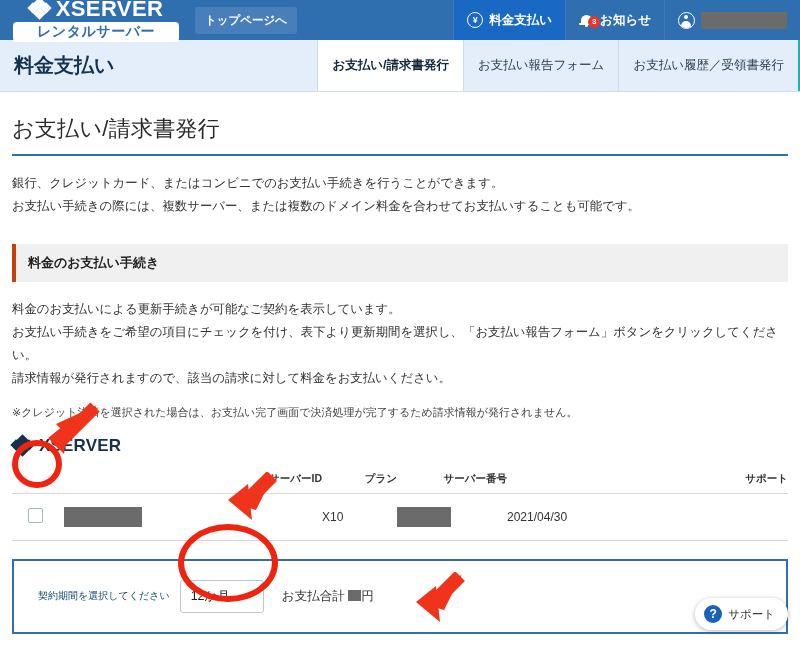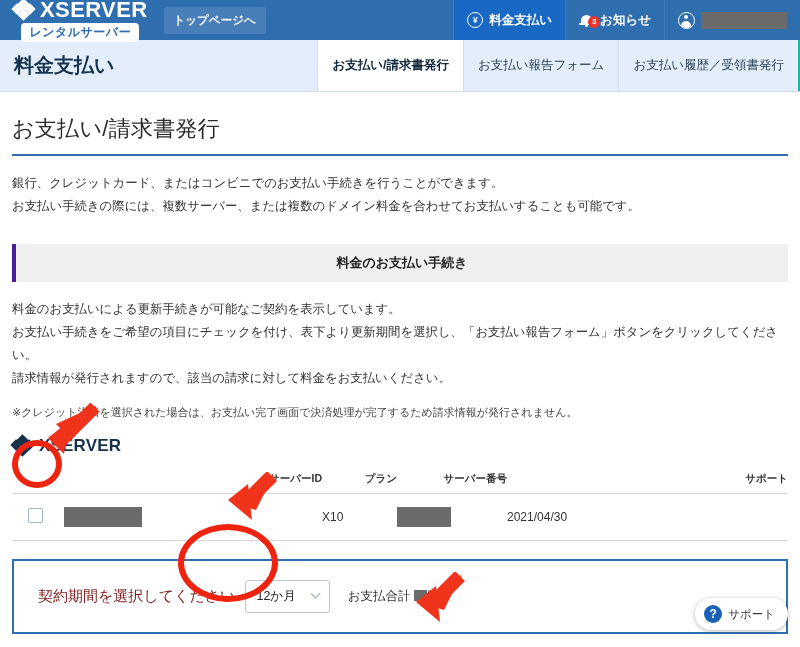--- a/index.html
+++ b/index.html
@@ -31,22 +31,22 @@
   .logo-diamonds i:nth-child(1) { left: 0px; top: 4px; width: 8px; height: 8px; }
   .logo-diamonds i:nth-child(2) { left: 6px; top: -1px; width: 9px; height: 9px; }
   .logo-diamonds i:nth-child(3) { left: 6px; top: 9px; width: 9px; height: 9px; }
   .logo-diamonds i:nth-child(4) { left: 13px; top: 4px; width: 8px; height: 8px; }
   .logo-text {
     color: #fff; font-size: 22px; font-weight: 700; letter-spacing: 0.4px;
     line-height: 1;
   }
   .logo-sub {
     margin-top: 2px; background: #fff; color: #2f6fb0;
-    font-size: 12px; font-weight: 700; border-radius: 4px;
-    padding: 1px 8px; letter-spacing: 0.5px;
+    font-size: 14px; font-weight: 700; border-radius: 4px;
+    padding: 1px 24px; letter-spacing: 0.5px;
   }
   .topbtn {
     background: #487fbb; color: #fff; font-size: 11.5px; font-weight: 700;
     border: none; border-radius: 3px; padding: 6px 10px;
     margin-left: 4px; cursor: pointer; align-self: center;
   }
   .topnav { margin-left: auto; display: flex; align-items: stretch; }
   .topnav-item {
     display: flex; align-items: center; gap: 6px;
     padding: 0 13px; color: #fff; font-size: 12.5px; font-weight: 700;
@@ -137,23 +137,23 @@
   .extlink-ic:before {
     content: ""; position: absolute; left: 0; top: 2px;
     width: 7px; height: 7px; border: 1px solid #555; border-top-color: transparent;
   }
   .extlink-ic:after {
     content: ""; position: absolute; left: 3px; top: -1px;
     width: 6px; height: 6px; border-top: 1px solid #555; border-right: 1px solid #555;
   }
 
   .sec-head {
-    background: #f0f0f0; border-left: 4px solid #4c1d95;
+    background: #f0f0f0; border-left: 4px solid #c2410c;
     font-size: 13px; font-weight: 700; color: #222;
-    padding: 10px 12px; margin: 14px 0 16px 0; text-align: center;
+    padding: 10px 12px; margin: 14px 0 16px 0;
   }
 
   
   .svr-logo {
     display: flex; align-items: center; gap: 5px; margin: 14px 0 12px 0;
   }
   .svr-logo .logo-diamonds i { background: #17314d; }
   .svr-logo-text {
     color: #17314d; font-size: 17px; font-weight: 700; letter-spacing: 0.2px;
   }
@@ -174,21 +174,21 @@
     width: 15px; height: 15px; border: 1px solid #9fb6cc; background: #fff;
     border-radius: 2px; display: inline-block; cursor: pointer;
     margin-left: 16px;
   }
 
   
   .termbox {
     border: 2px solid #2f6fb0; padding: 19px 24px;
     display: flex; align-items: center; gap: 10px; margin-top: 18px;
   }
-  .term-label { font-size: 15px; color: #7f1d1d; }
+  .term-label { font-size: 10px; color: #0c4a6e; }
   .sel {
     border: 1px solid #bdc7d2; background: #fff; border-radius: 3px;
     font-size: 12.5px; color: #222; padding: 7px 10px;
     display: flex; align-items: center; gap: 16px; cursor: pointer;
     min-width: 72px;
   }
   .chev {
     width: 7px; height: 7px; border-right: 1.6px solid #9aa7b4;
     border-bottom: 1.6px solid #9aa7b4; transform: rotate(45deg) translate(-2px,-2px);
   }

